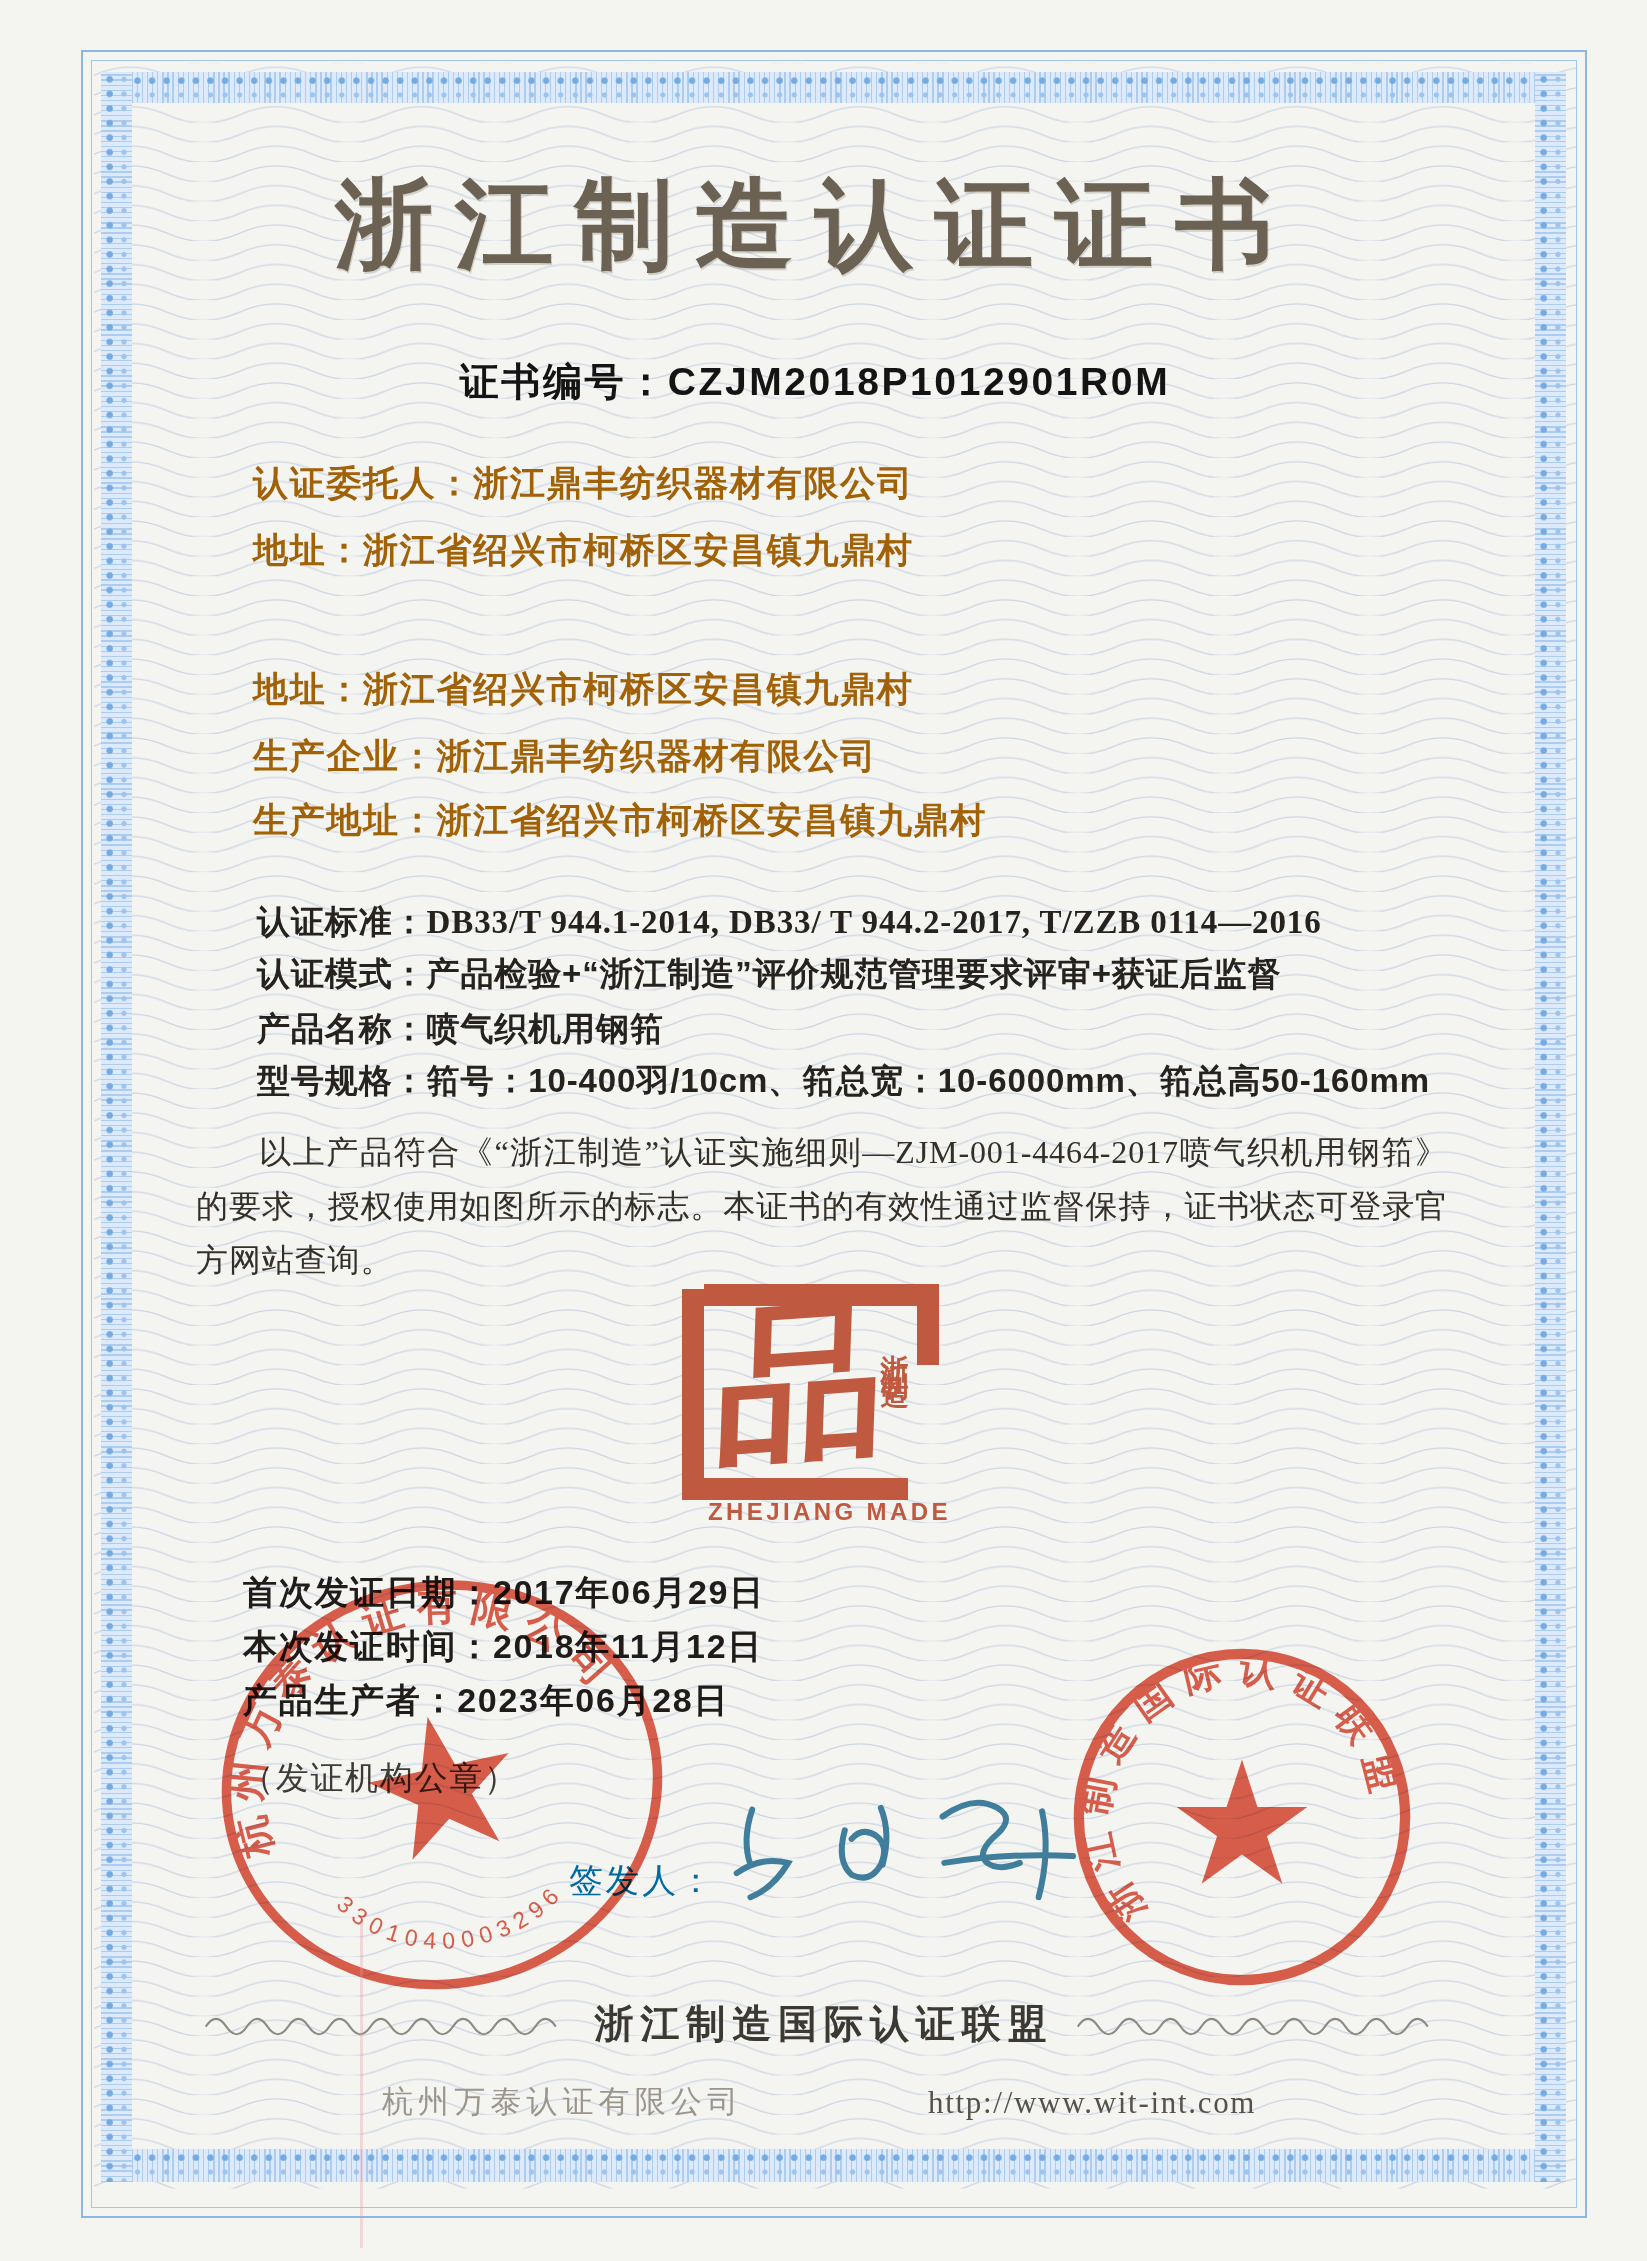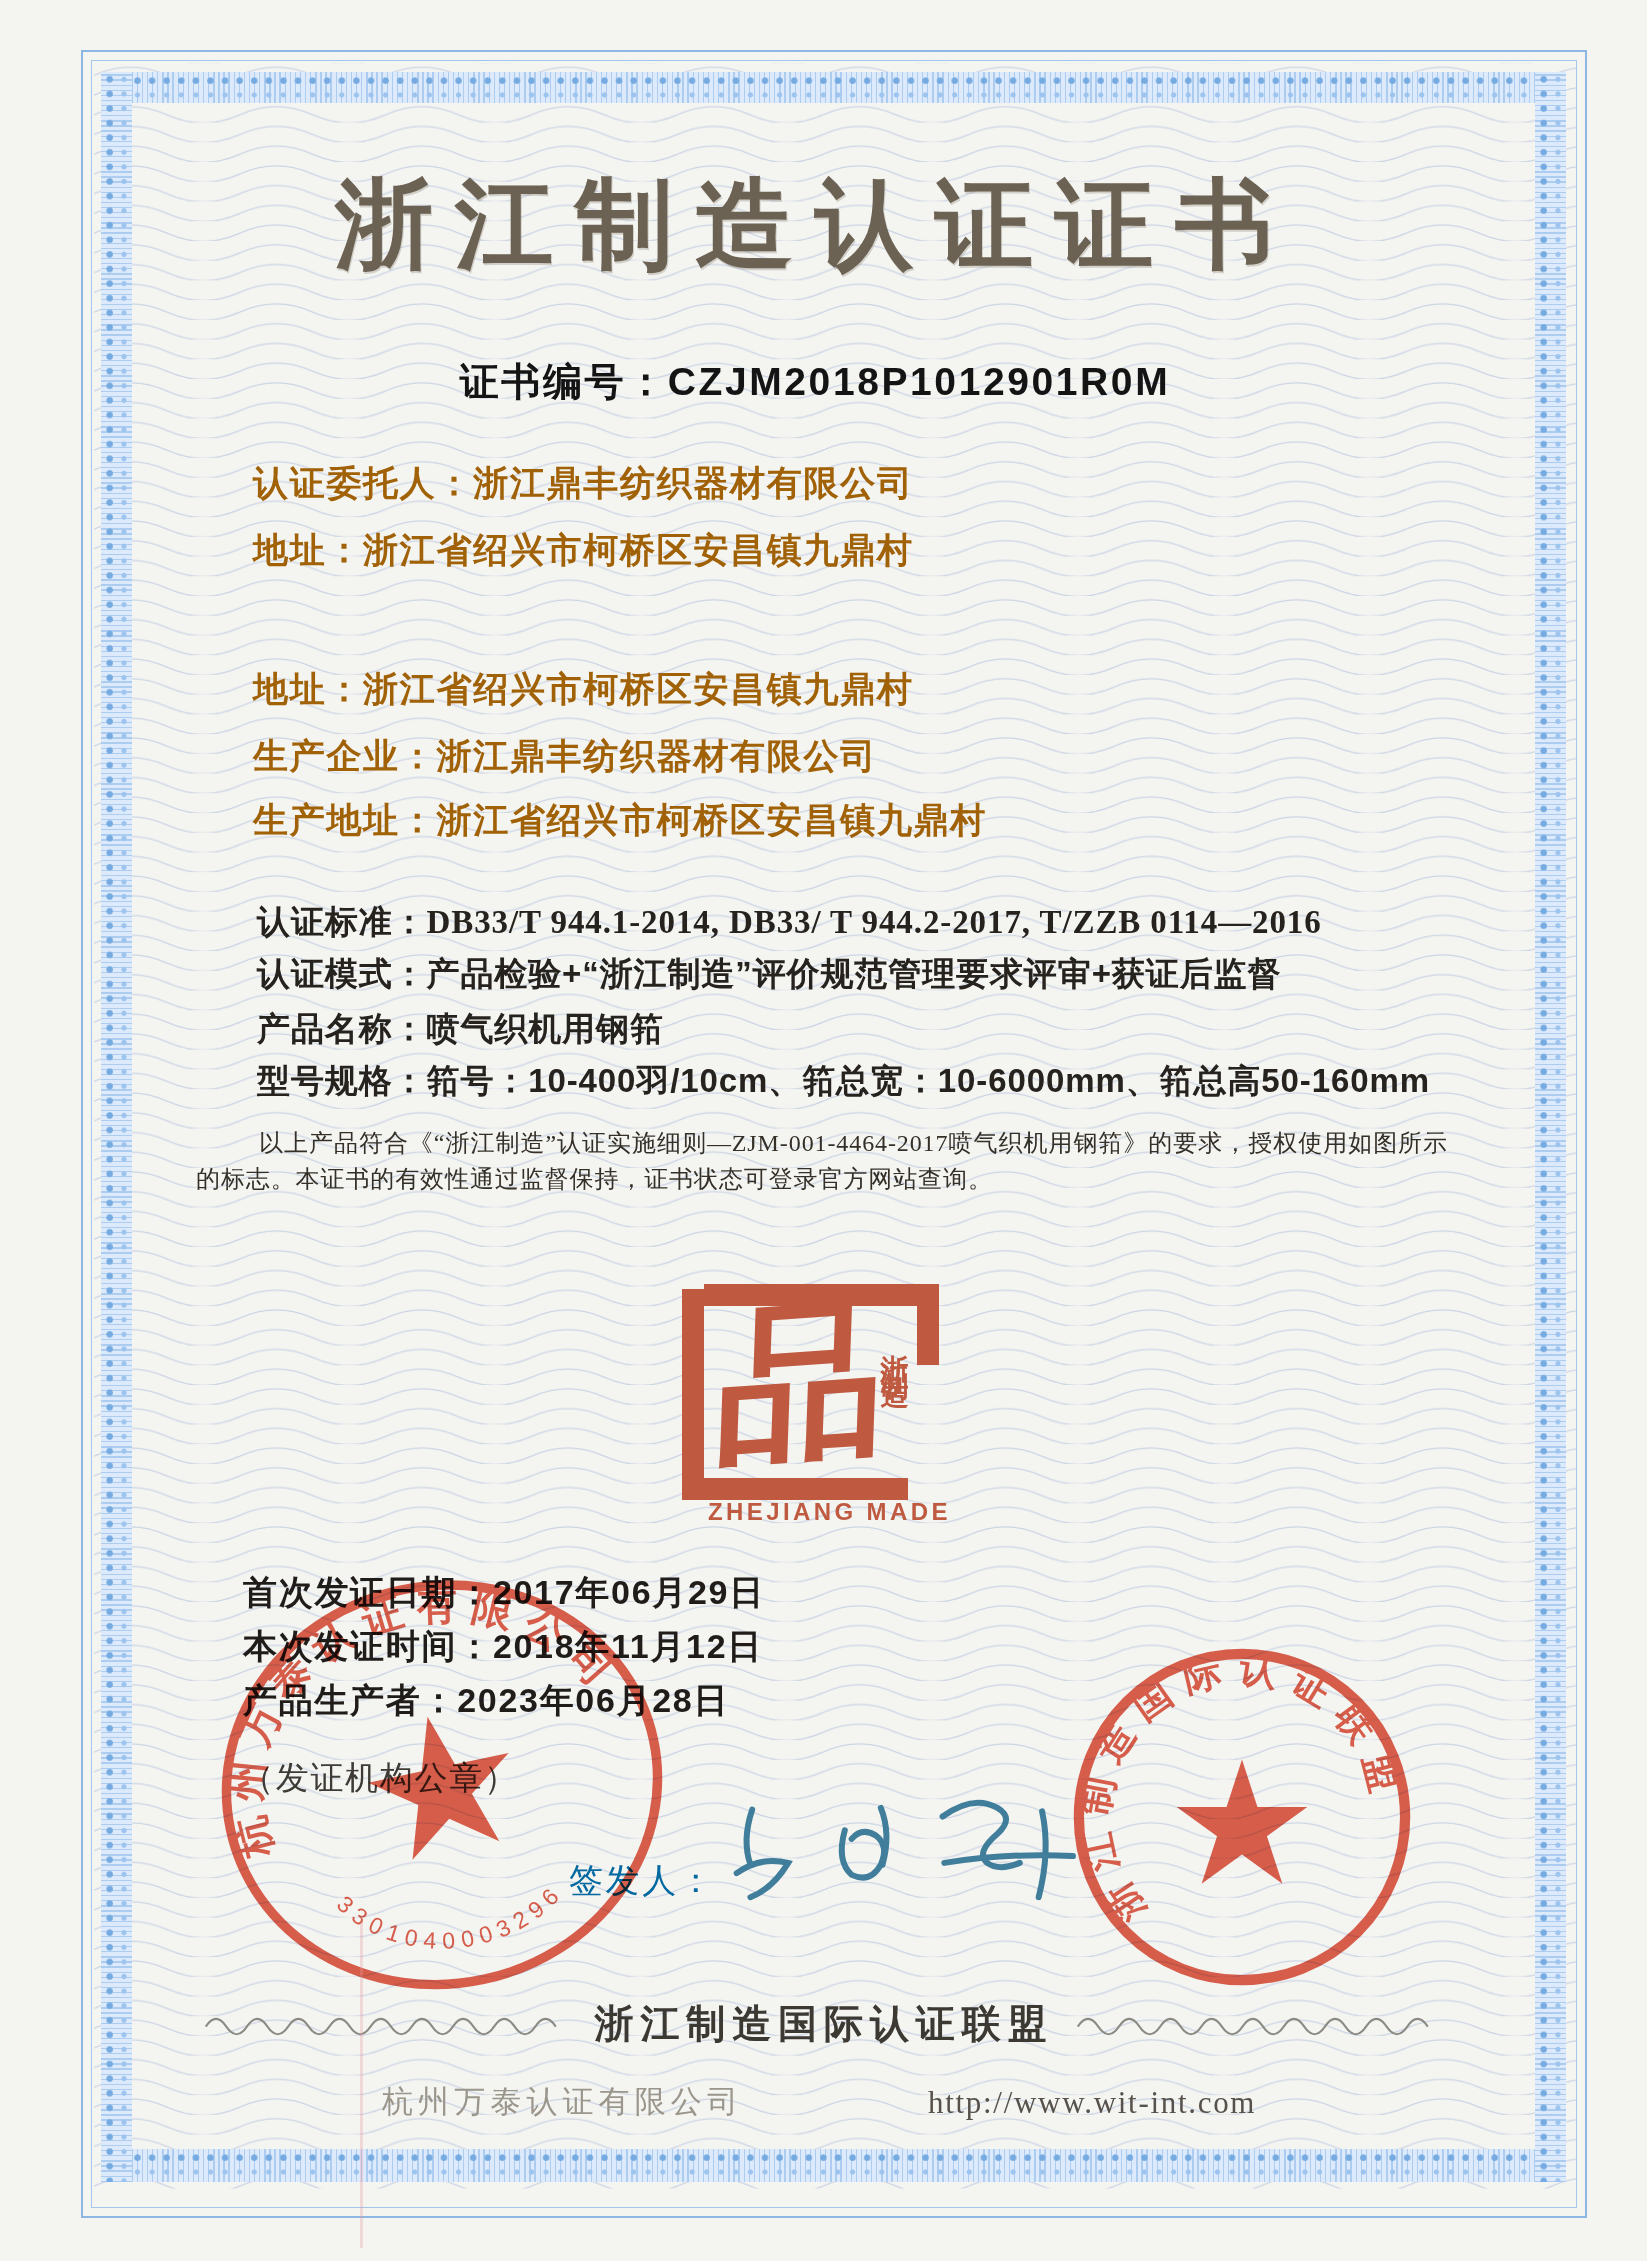--- a/index.html
+++ b/index.html
@@ -30,22 +30,22 @@
   
   .title{position:absolute;top:160px;left:0;width:1630px;text-align:center;
     font-family:"Liberation Serif", serif;font-weight:900;font-size:98px;
     letter-spacing:22px;color:#6c6253;text-shadow:0.9px 1.7px 0 rgba(108,98,83,.25);}
   .certline{position:absolute;top:355px;left:0;width:1630px;text-align:center;
     font-weight:700;font-size:39px;letter-spacing:2.6px;color:#141414;}
   .fieldline{position:absolute;left:253px;font-weight:700;font-size:35px;color:#a16207;letter-spacing:1.7px;white-space:nowrap;}
   .detline{position:absolute;left:257px;font-weight:700;font-size:33px;color:#26221e;letter-spacing:0.9px;white-space:nowrap;}
   .detline .val{font-family:"Liberation Serif", serif;font-weight:600;margin-top:12px;}
   .statement{position:absolute;left:196px;top:1125px;width:1252px;
-    font-family:"Liberation Serif", serif;font-weight:500;font-size:24px;
-    line-height:36px;color:#343028;text-indent:63px;letter-spacing:0.9px;text-align:justify;}
+    font-family:"Liberation Serif", serif;font-weight:500;font-size:32px;
+    line-height:54px;color:#343028;text-indent:63px;letter-spacing:0.9px;text-align:justify;}
   .dateline{position:absolute;left:243px;font-weight:700;font-size:34px;color:#1f1c19;letter-spacing:1.7px;white-space:nowrap;}
   .sealnote{position:absolute;left:241px;top:1756px;font-weight:500;font-size:33px;color:#3e3b36;letter-spacing:1.7px;}
   .issuer{position:absolute;left:569px;top:1858px;font-weight:500;font-size:34px;color:#0369a1;letter-spacing:2.6px;}
   
   .logo{position:absolute;left:682px;top:1284px;width:257px;height:240px;color:#bf5a41;}
   .logo .bar{position:absolute;background:#bf5a41;}
   .logo .bar-top{left:22px;top:0;right:0;height:22px;}
   .logo .bar-rstub{right:0;top:0;width:22px;height:81px;}
   .logo .bar-left{left:0;top:5.1px;width:22px;height:211px;}
   .logo .bar-bottom{left:0;top:194px;width:226px;height:22px;}

